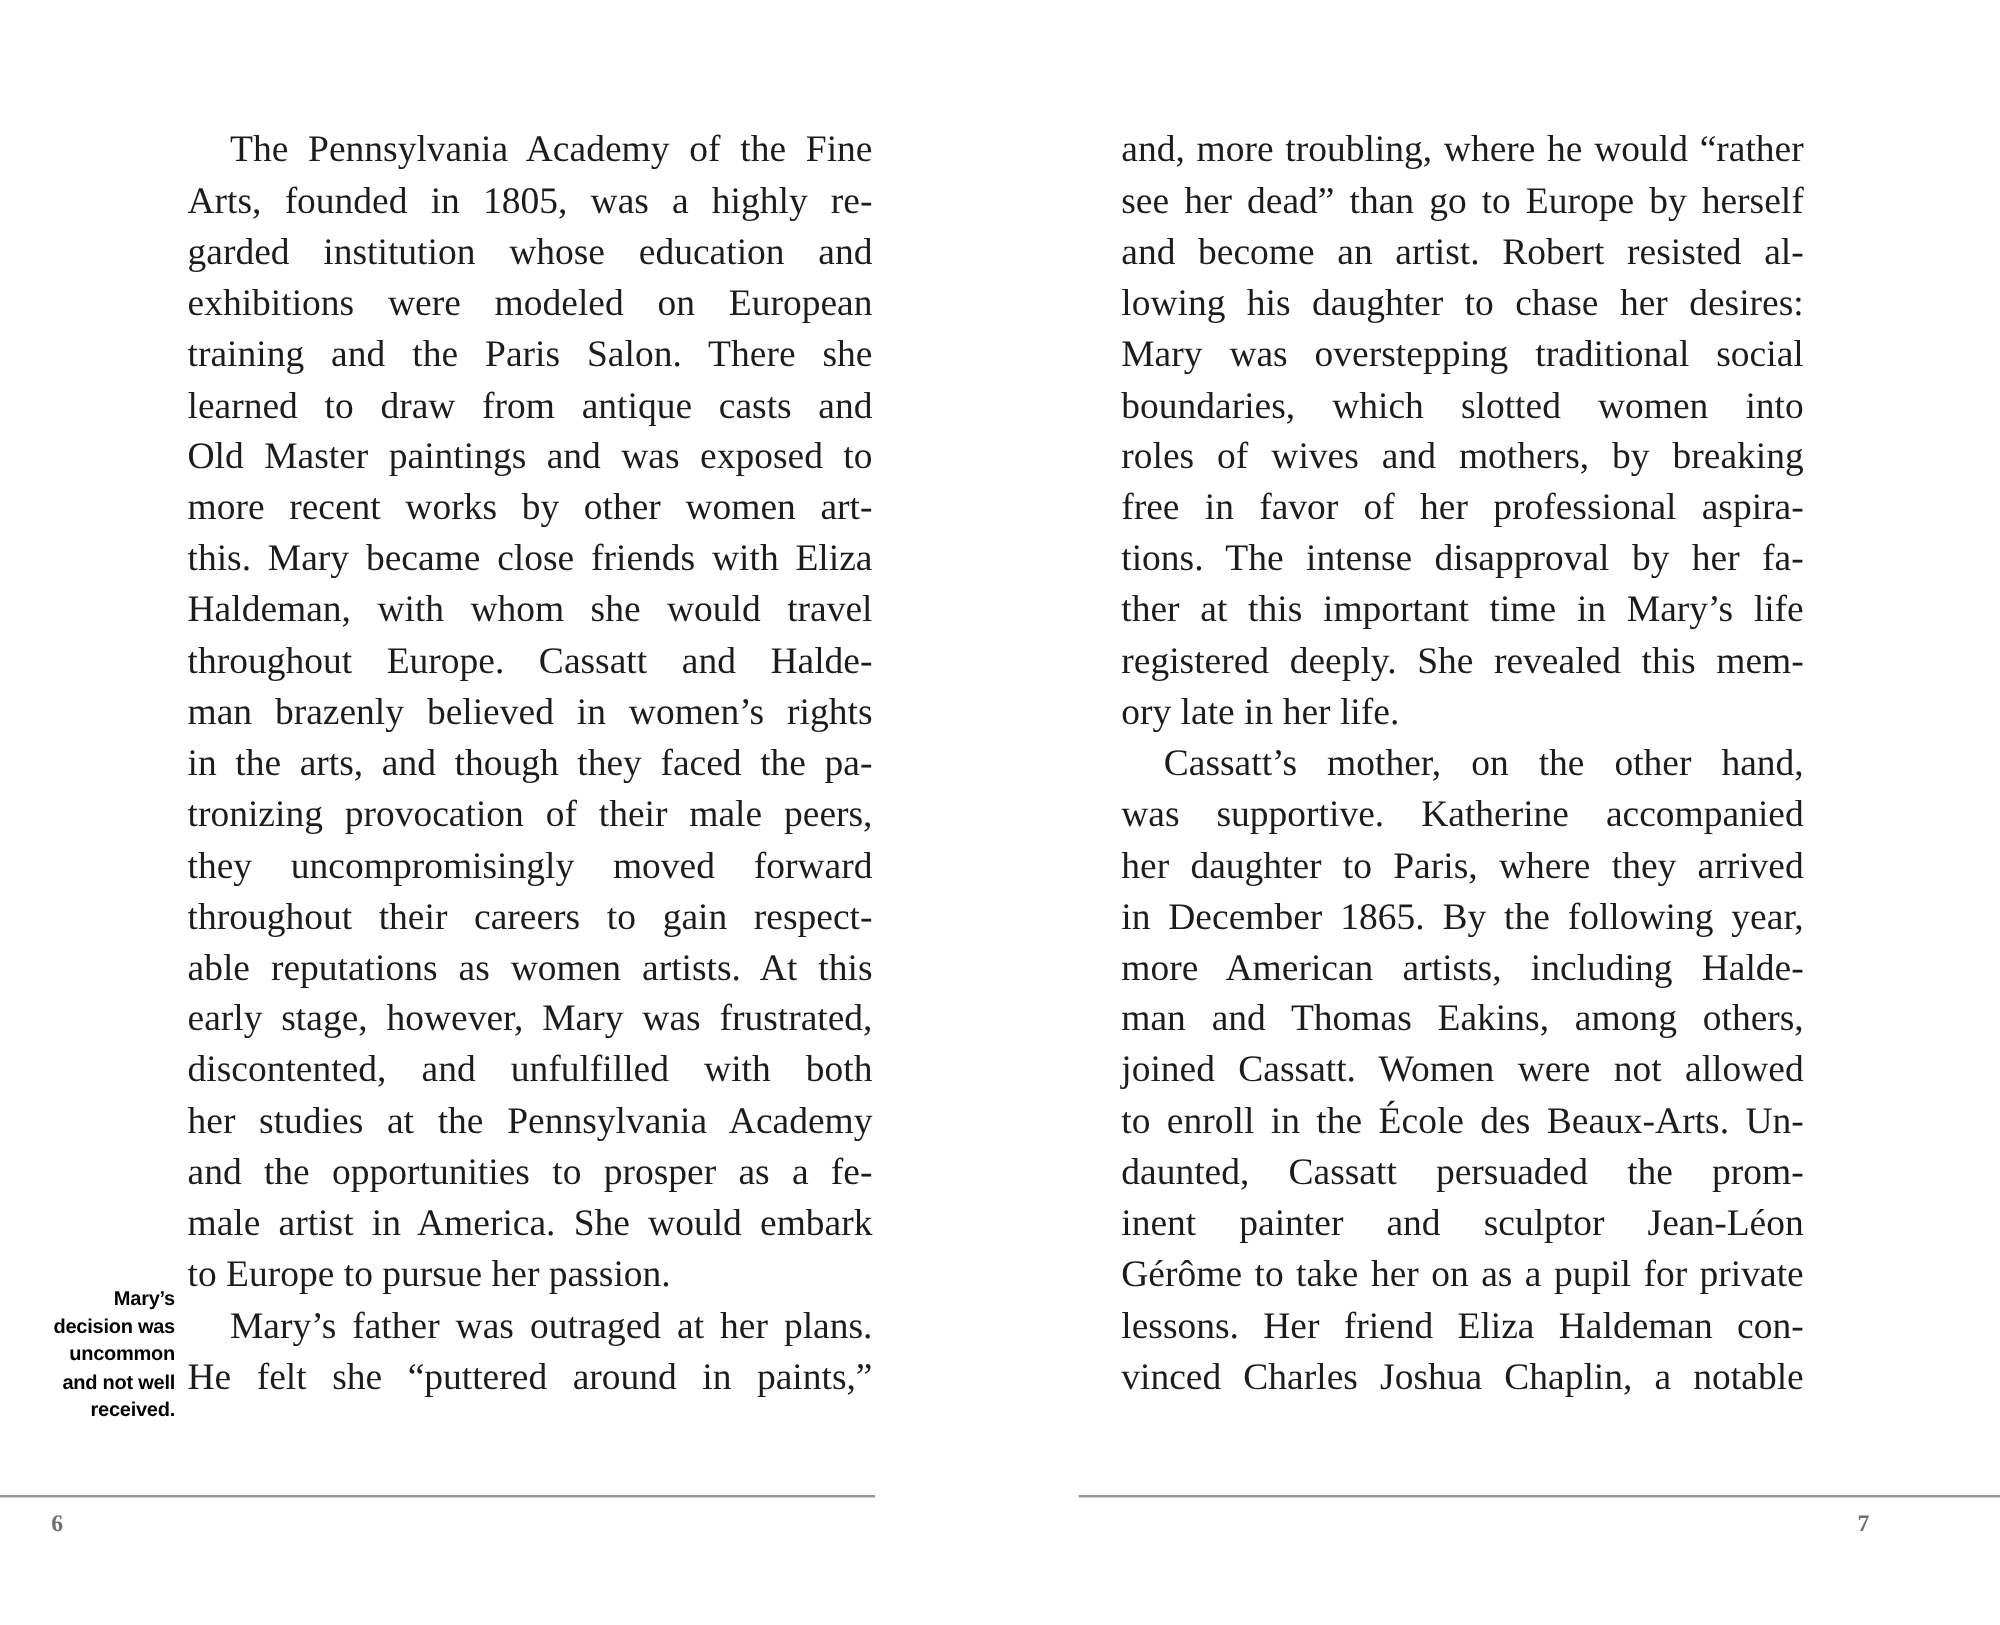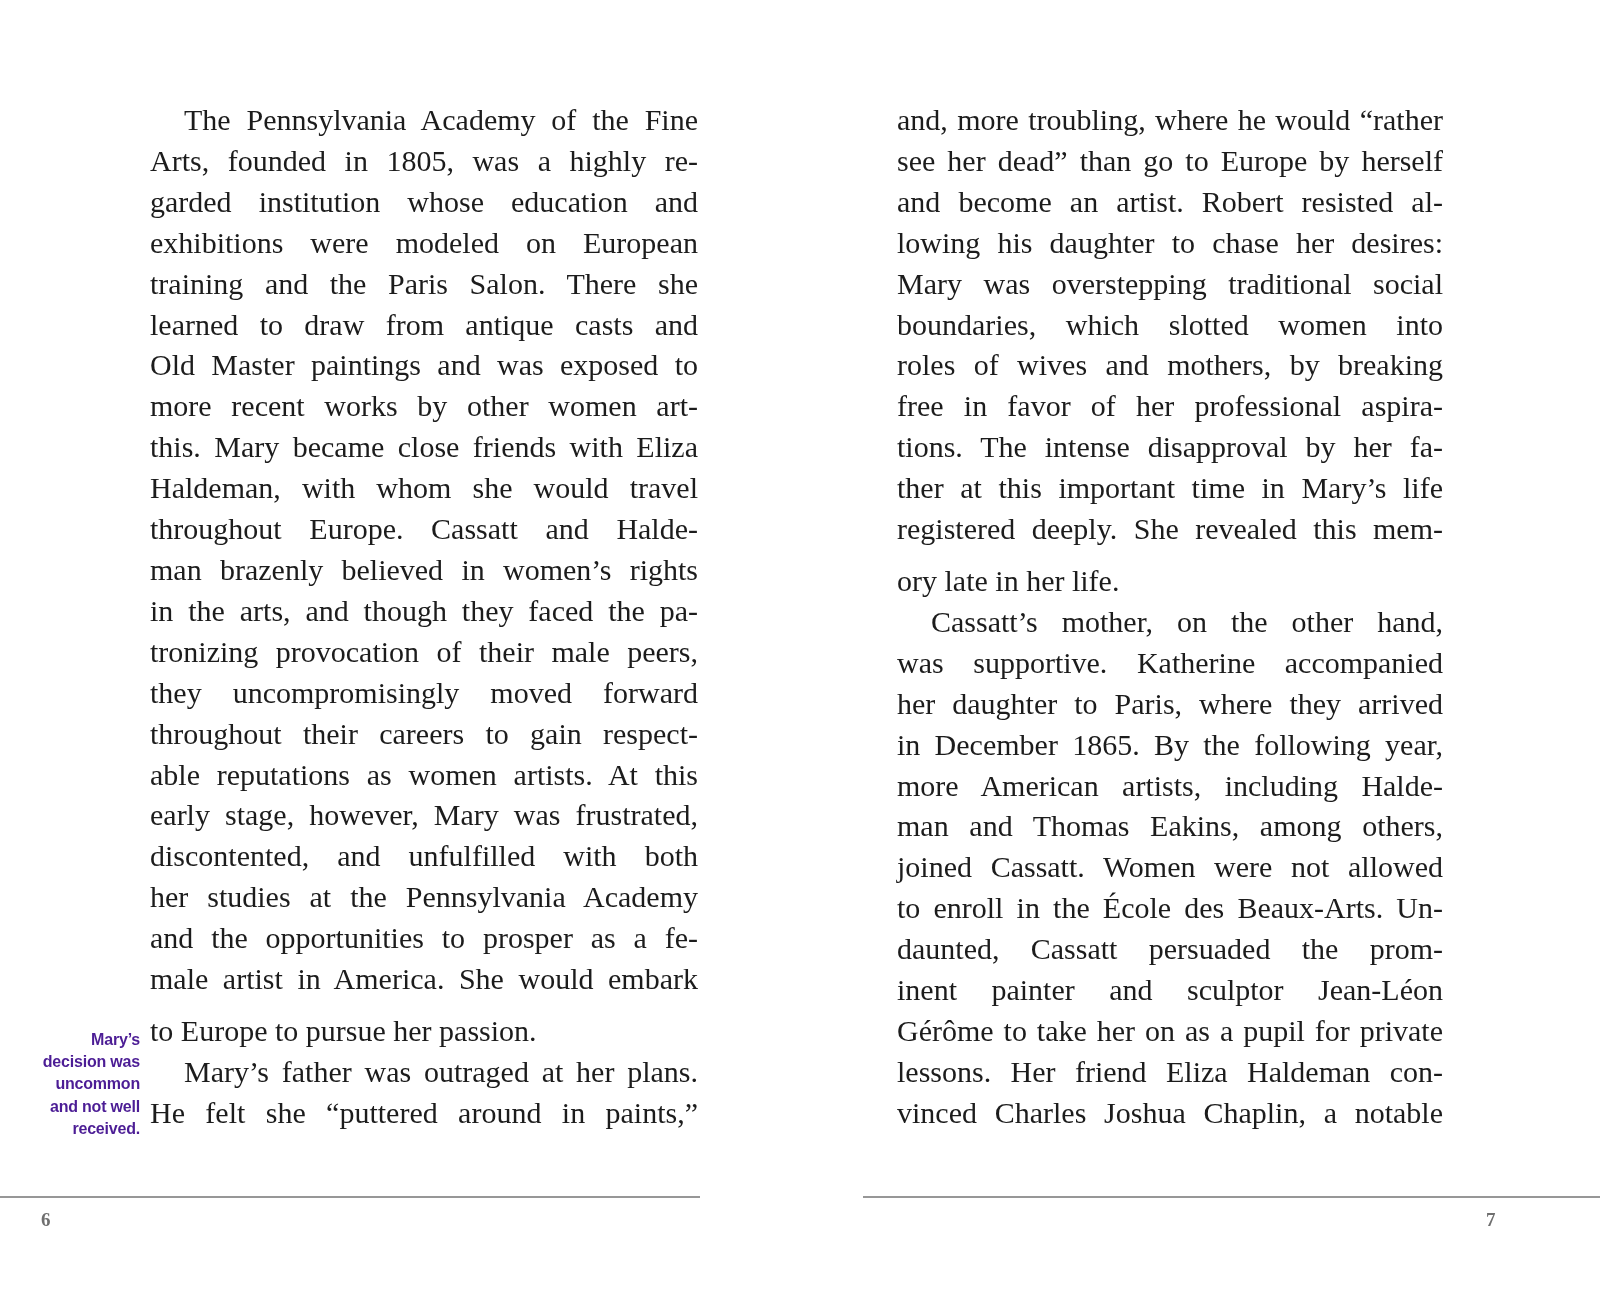--- a/index.html
+++ b/index.html
@@ -24,34 +24,34 @@
   }
   .page-left  .text-column { left: 150px; width: 548px; }
   .page-right .text-column { left: 97px;  width: 546px; }
 
   .line {
     text-align: justify;
     text-align-last: justify;
     text-justify: inter-word;
   }
   .line.indent { text-indent: 34px; }
-  .line.end { text-align-last: left; margin-top: 11px; }
+  .line.end { text-align-last: left; }
   .italic { }
 
   .margin-note {
     position: absolute;
     left: 26px;
     top: 1029px;
     width: 114px;
     font-family: "Liberation Sans", sans-serif;
     font-weight: bold;
     font-size: 16px;
     line-height: 22.2px;
     letter-spacing: -0.2px;
-    color: #4c1d95;
+    color: #000000;
     text-align: right;
   }
   .margin-note .line {
     text-align: right;
     text-align-last: right;
   }
 
   .footer-rule {
     position: absolute;
     top: 1196px;

